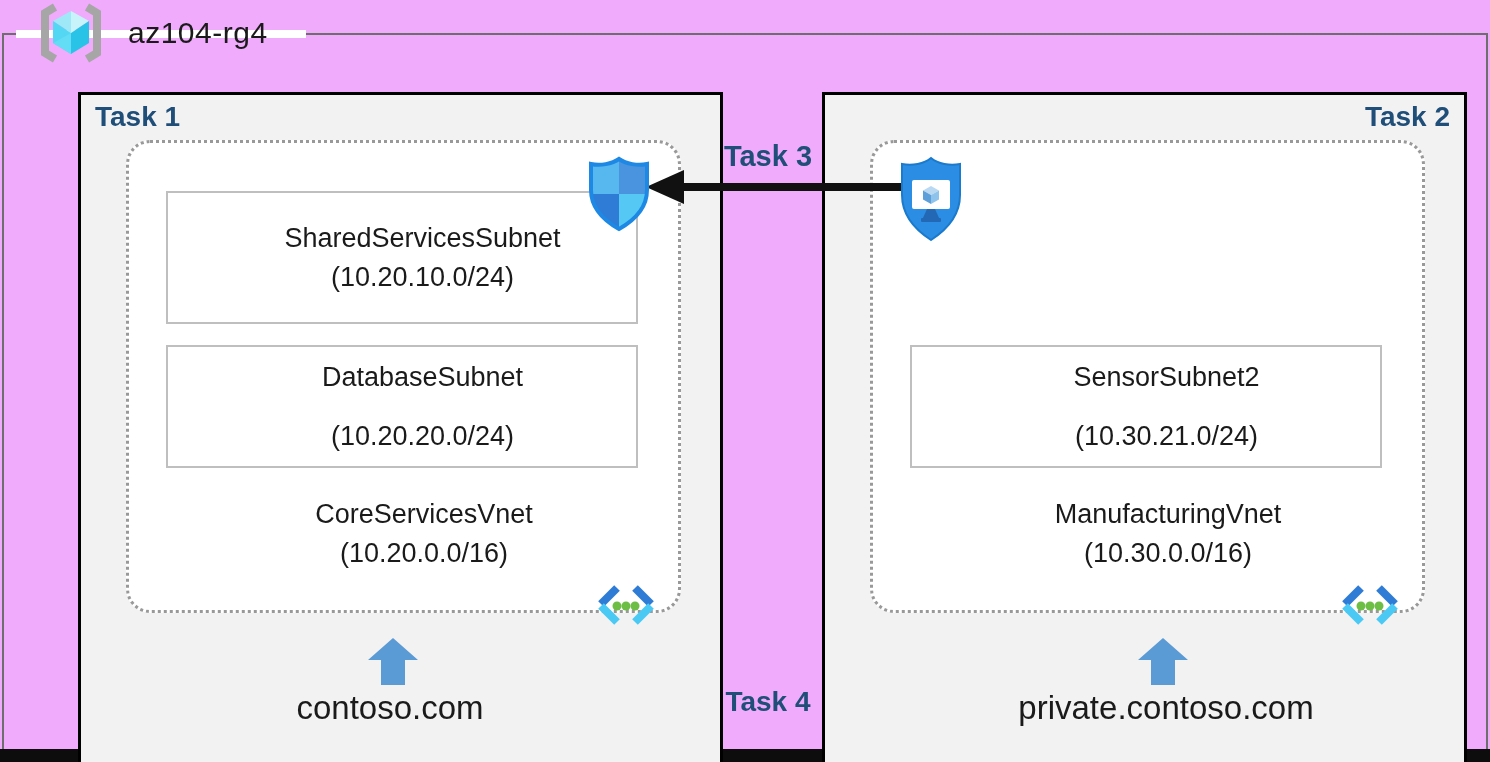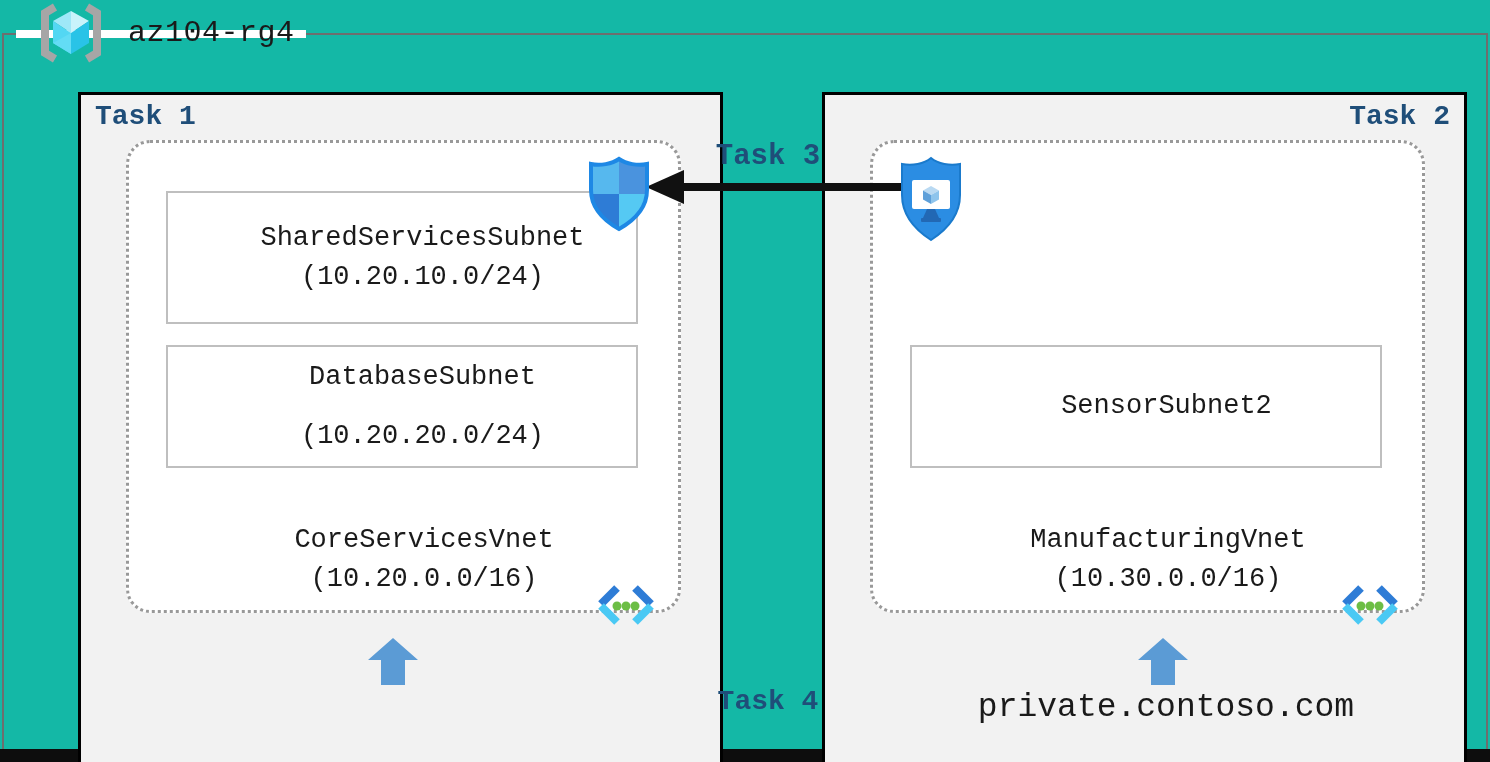--- a/index.html
+++ b/index.html
@@ -1,22 +1,22 @@
 <!DOCTYPE html>
 <html><head>
 <meta charset="utf-8">
 <style>
   * { margin: 0; padding: 0; box-sizing: border-box; }
   html, body { background: #ffffff; }
   .canvas {
     position: relative;
     width: 1490px;
     height: 762px;
-    background: #14b8a6;
-    font-family: Liberation Mono, monospace;
+    background: #f0abfc;
+    font-family: Liberation Sans, sans-serif;
     overflow: hidden;
     color: #1a1a1a;
   }
   
   .rg-frame {
     position: absolute;
     left: 2px; top: 33px;
     width: 1486px; height: 729px;
     border: 2px solid #6e6e6e;
   }
@@ -69,21 +69,21 @@
     display: flex; flex-direction: column;
     align-items: center; justify-content: center;
     text-align: center;
   }
   .subnet-box.first { top: 48px; height: 133px; }
   .subnet-box.second { top: 202px; height: 123px; gap: 20px; }
   .subnet-name, .subnet-cidr, .vnet-name, .vnet-cidr {
     font-size: 27px; line-height: 39px; color: #1a1a1a; margin-left: 41px;
   }
   .vnet-label {
-    position: absolute; left: 0; top: 378px; width: 100%;
+    position: absolute; left: 0; top: 352px; width: 100%;
     text-align: center;
   }
   .vnet-icon-wrap {
     position: absolute; right: 20px; bottom: -19px;
     width: 64px; height: 48px;
   }
   
   .nsg-icon-wrap { position: absolute; left: 586px; top: 156px; z-index: 6; }
   .bastion-icon-wrap { position: absolute; left: 898px; top: 155px; z-index: 6; }
   .task3-arrow-wrap { position: absolute; left: 642px; top: 162px; z-index: 5; }
@@ -156,20 +156,21 @@
         </svg>
       </span>
     </div>
   </div>
 
   <div class="task-box right">
     <div class="task-label tr">Task 2</div>
     <div class="vnet-boundary">
       <div class="subnet-box second">
         <div class="subnet-name">SensorSubnet2</div>
+        <div class="subnet-cidr">(10.30.21.0/24)</div>
       </div>
       <div class="vnet-label">
         <div class="vnet-name">ManufacturingVnet</div>
         <div class="vnet-cidr">(10.30.0.0/16)</div>
       </div>
       <span class="vnet-icon-wrap">
         <svg width="64" height="48" viewBox="0 0 64 48">
           <line x1="23" y1="7" x2="7" y2="23" stroke="#2e7cd6" stroke-width="8"></line>
           <line x1="7" y1="25" x2="23" y2="41" stroke="#4ac9f4" stroke-width="8"></line>
           <line x1="41" y1="7" x2="57" y2="23" stroke="#2e7cd6" stroke-width="8"></line>
@@ -222,16 +223,17 @@
   <span class="dns-arrow-wrap left">
     <svg width="50" height="47" viewBox="0 0 50 47">
       <polygon points="25,0 50,22 37,22 37,47 13,47 13,22 0,22" fill="#5b9bd5"></polygon>
     </svg>
   </span>
   <span class="dns-arrow-wrap right">
     <svg width="50" height="47" viewBox="0 0 50 47">
       <polygon points="25,0 50,22 37,22 37,47 13,47 13,22 0,22" fill="#5b9bd5"></polygon>
     </svg>
   </span>
+  <div class="dns-label left">contoso.com</div>
   <div class="task4-label">Task 4</div>
   <div class="dns-label right">private.contoso.com</div>
 
 </div>
 
 </body></html>

